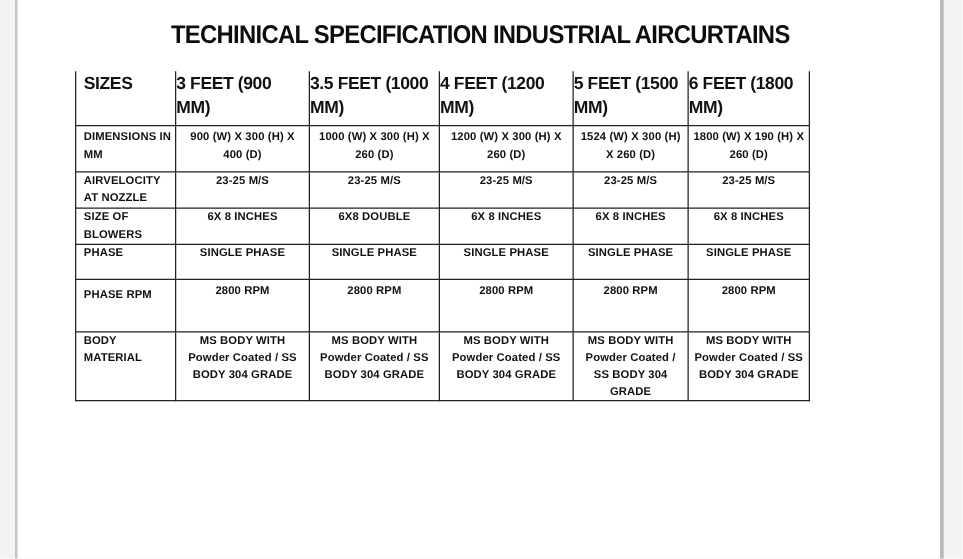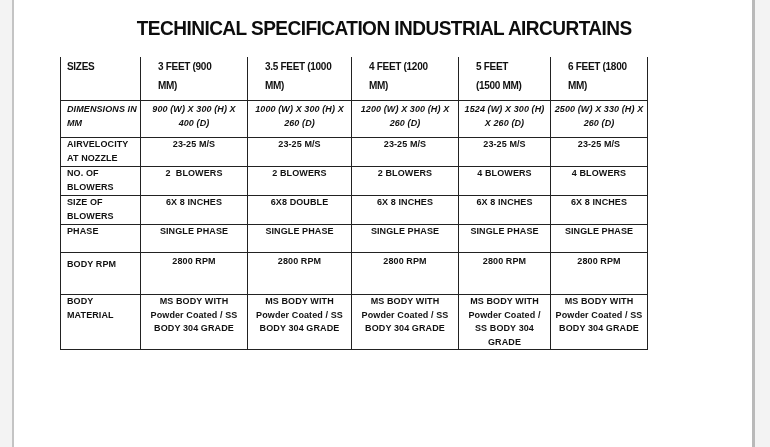--- a/index.html
+++ b/index.html
@@ -34,30 +34,30 @@
     font-weight: bold;
     font-size: 9px;
     line-height: 13.5px;
     padding: 0 3px;
     vertical-align: top;
     overflow: hidden;
     letter-spacing: 0.1px;
   }
   table.spec tr.hdr td {
     border-top: none;
-    font-size: 10px; line-height: 19px;
+    font-size: 14px; line-height: 19px;
     letter-spacing: -0.3px;
-    padding: 0 17px;
+    padding: 0 0;
     text-align: left;
   }
   table.spec td.lbl { text-align: left; padding-left: 6px; }
   table.spec td.val { text-align: center; }
   table.spec tr.hdr td.lbl { padding-left: 6px; }
   .r-hdr td { height: 43px; }
-  .r-dim td { height: 34px; padding-top: 2px !important; font-style: italic; }
+  .r-dim td { height: 34px; padding-top: 2px !important; }
   .r-air td, .r-nob td, .r-moc td, .r-sob td, .r-nom td { height: 28px; margin-top: 19px; }
   .r-phase td { height: 27px; }
   .r-rpm td { height: 36px; padding-top: 2px !important; }
   .r-hp td { height: 13px; line-height: 13px; border-top: 2px solid #555 !important; }
   .r-body td { height: 54px; }
   .r-dim td, .r-air td, .r-nob td, .r-moc td, .r-sob td, .r-nom td, .r-phase td, .r-rpm td, .r-body td { padding-top: 1px; }
   .r-rpm td.lbl { padding-top: 5px !important; }
 </style>
 </head>
 <body>
@@ -83,56 +83,48 @@
     <td>4 FEET (1200 MM)</td>
     <td>5 FEET (1500 MM)</td>
     <td>6 FEET (1800 MM)</td>
   </tr>
   <tr class="r-dim">
     <td class="lbl">DIMENSIONS IN MM</td>
     <td class="val">900 (W) X 300 (H) X 400 (D)</td>
     <td class="val">1000 (W) X 300 (H) X 260 (D)</td>
     <td class="val">1200 (W) X 300 (H) X 260 (D)</td>
     <td class="val">1524 (W) X 300 (H) X 260 (D)</td>
-    <td class="val">2500 (W) X 330 (H) X 260 (D)</td>
+    <td class="val">1800 (W) X 190 (H) X 260 (D)</td>
   </tr>
   <tr class="r-air">
     <td class="lbl">AIRVELOCITY AT NOZZLE</td>
     <td class="val">23-25 M/S</td>
     <td class="val">23-25 M/S</td>
     <td class="val">23-25 M/S</td>
     <td class="val">23-25 M/S</td>
     <td class="val">23-25 M/S</td>
-  </tr>
-  <tr class="r-nob">
-    <td class="lbl">NO. OF BLOWERS</td>
-    <td class="val" style="white-space:pre">2  BLOWERS</td>
-    <td class="val">2 BLOWERS</td>
-    <td class="val">2 BLOWERS</td>
-    <td class="val">4 BLOWERS</td>
-    <td class="val">4 BLOWERS</td>
   </tr>
   <tr class="r-sob">
     <td class="lbl">SIZE OF BLOWERS</td>
     <td class="val">6X 8 INCHES</td>
     <td class="val">6X8 DOUBLE</td>
     <td class="val">6X 8 INCHES</td>
     <td class="val">6X 8 INCHES</td>
     <td class="val">6X 8 INCHES</td>
   </tr>
   <tr class="r-phase">
     <td class="lbl">PHASE</td>
     <td class="val">SINGLE PHASE</td>
     <td class="val">SINGLE PHASE</td>
     <td class="val">SINGLE PHASE</td>
     <td class="val">SINGLE PHASE</td>
     <td class="val">SINGLE PHASE</td>
   </tr>
   <tr class="r-rpm">
-    <td class="lbl">BODY RPM</td>
+    <td class="lbl">PHASE RPM</td>
     <td class="val">2800 RPM</td>
     <td class="val">2800 RPM</td>
     <td class="val">2800 RPM</td>
     <td class="val">2800 RPM</td>
     <td class="val">2800 RPM</td>
   </tr>
   <tr class="r-body">
     <td class="lbl">BODY MATERIAL</td>
     <td class="val">MS BODY WITH Powder Coated / SS BODY 304 GRADE</td>
     <td class="val">MS BODY WITH Powder Coated / SS BODY 304 GRADE</td>

